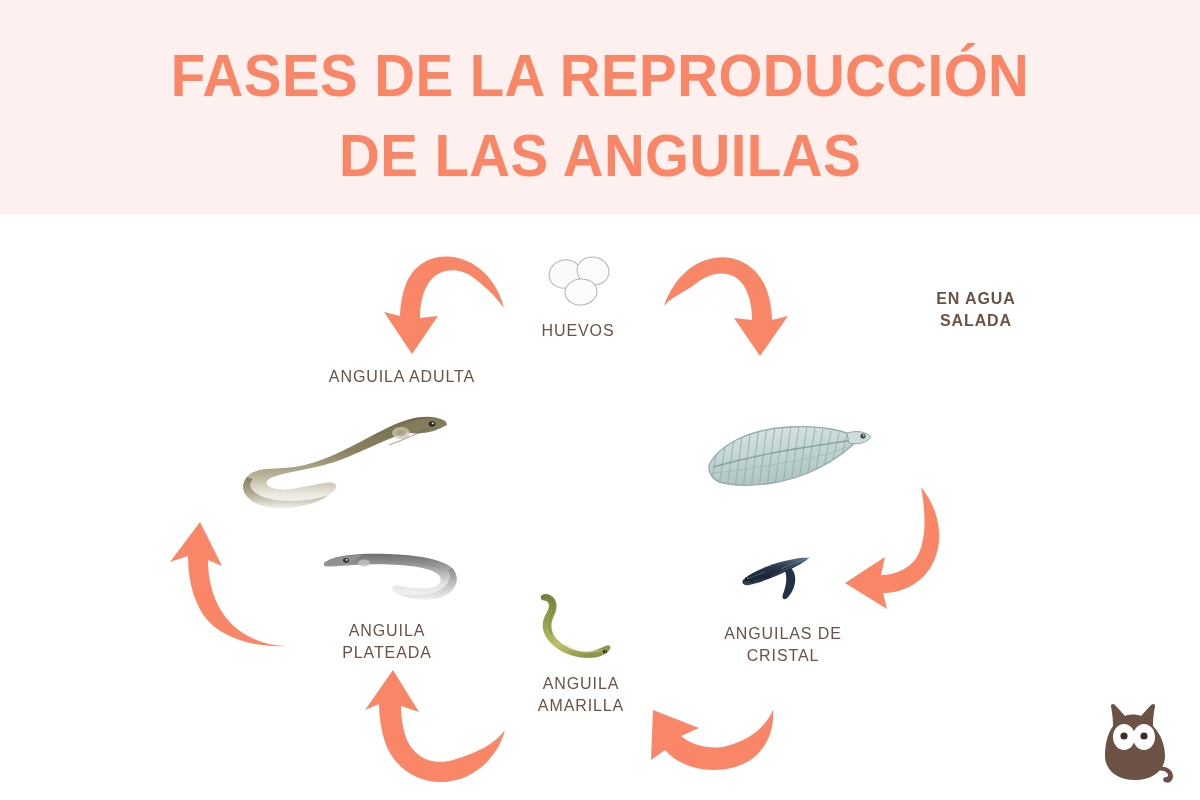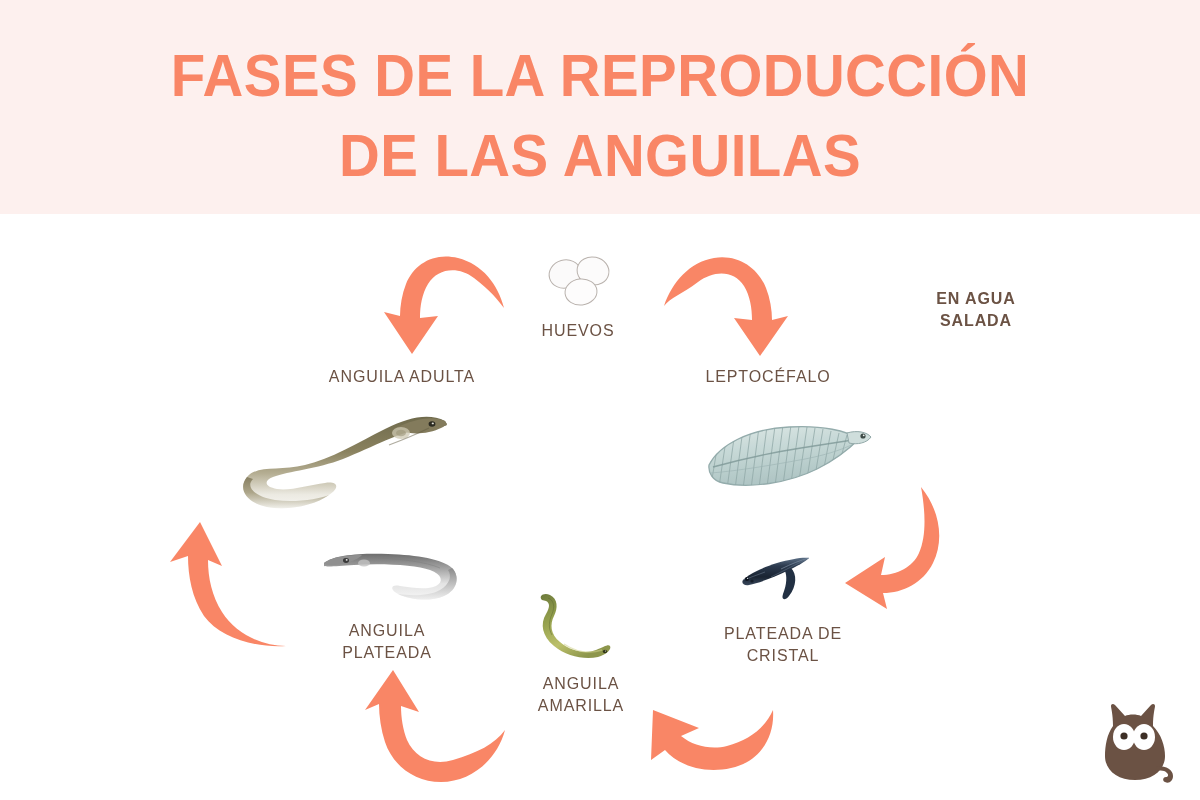--- a/index.html
+++ b/index.html
@@ -284,22 +284,21 @@
   <div class="arrow" style="left:166px; top:522px;">
     <svg width="124" height="128" viewBox="0 0 124 128">
       <path d="M120,124 C96,124 70,112 56,90 C46,74 42,56 42,38
                L56,44 L34,0 L4,40 L22,34 C22,54 26,76 38,94
                C54,116 90,126 120,124 Z" fill="#f98666"></path>
     </svg>
   </div>
 
   <div class="lbl lbl-huevos">HUEVOS</div>
   <div class="lbl lbl-adulta">ANGUILA ADULTA</div>
-  <div class="lbl lbl-lepto">LEPTOCÉFALO</div>
-  <div class="lbl lbl-cristal">PLATEADA DE
+  <div class="lbl lbl-cristal">ANGUILAS DE
 CRISTAL</div>
   <div class="lbl lbl-amarilla">ANGUILA
 AMARILLA</div>
   <div class="lbl lbl-plateada">ANGUILA
 PLATEADA</div>
 
   <div class="lbl bold lbl-salada">EN AGUA
 SALADA</div>
 
   <div class="logo">

